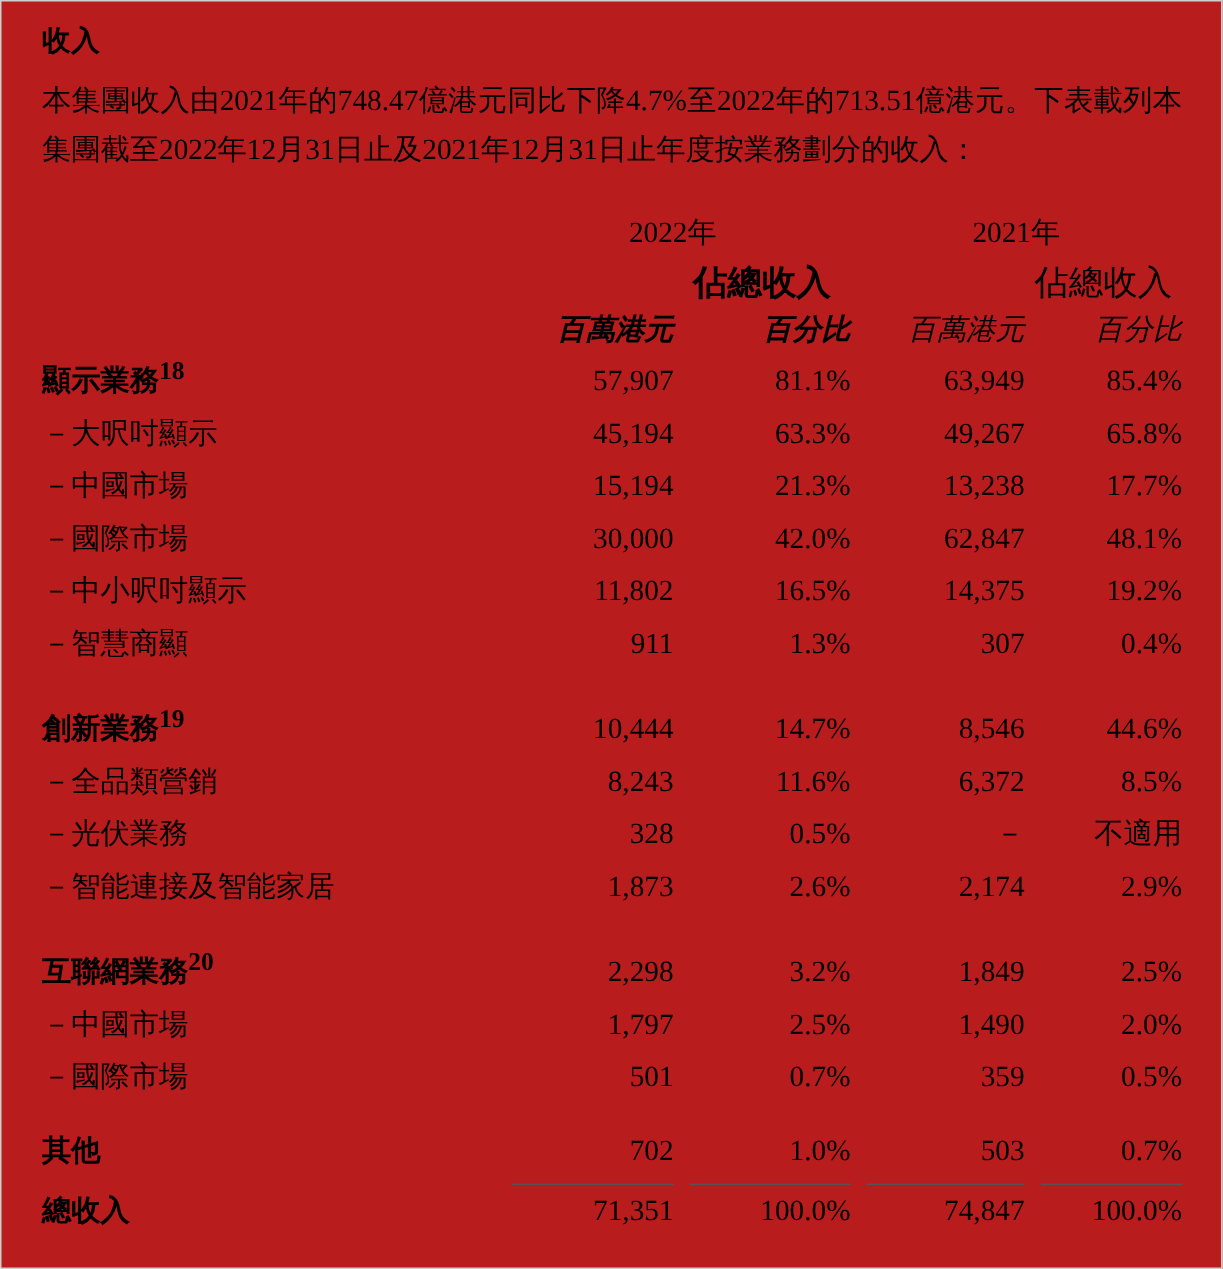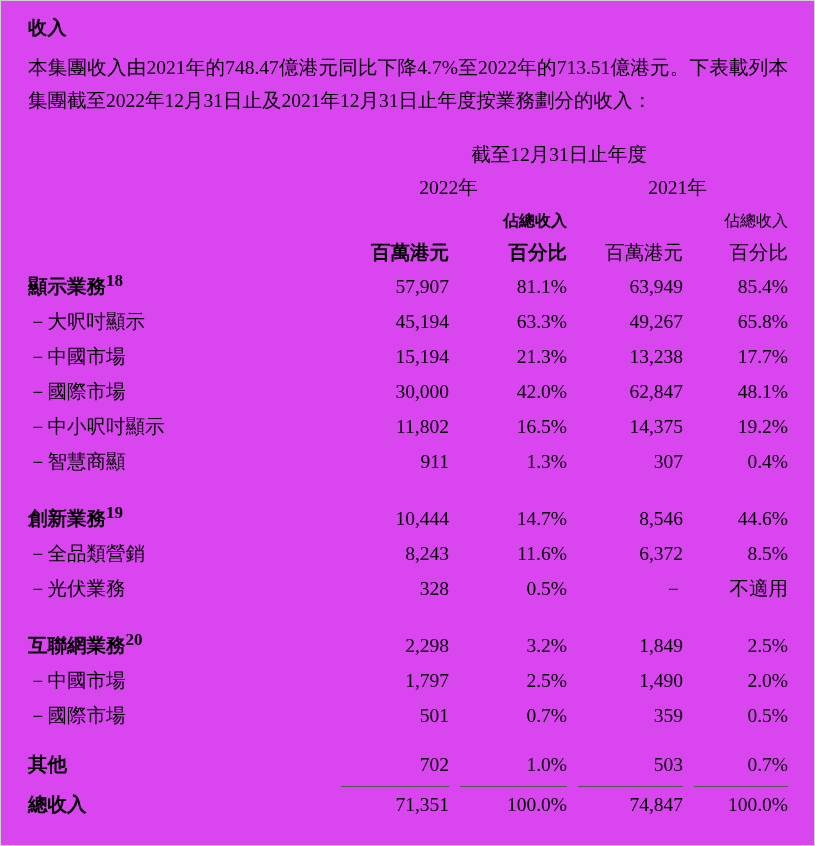--- a/index.html
+++ b/index.html
@@ -13,21 +13,21 @@
     font-family: "Liberation Serif", "DejaVu Serif", serif;
     color: #000000;
     overflow: hidden;
     position: relative;
   }
   .page {
     box-sizing: border-box;
     width: 815px;
     height: 846px;
     border: 1px solid #cfcfcf;
-    background: #d946ef;
+    background: #b91c1c;
     position: relative;
     padding: 0;
   }
   .content {
     position: absolute;
     left: 27px;
     top: 0;
     width: 760px;
   }
 
@@ -89,34 +89,35 @@
     font-size: 19.5px;
     font-weight: bold;
     line-height: 34px;
   }
   .hdr-year-2021 {
     text-align: center;
     font-size: 19.5px;
     line-height: 34px;
   }
   .hdr-sub {
-    text-align: right;
-    font-size: 16px;
+    text-align: center;
+    font-size: 23px;
     line-height: 31px;
     padding-right: 1px;
     white-space: nowrap;
   }
   .hdr-sub.b { font-weight: bold; }
   .hdr-unit {
     text-align: right;
     font-size: 19.5px;
     line-height: 33px;
     padding-right: 1px;
     padding-bottom: 4px;
     white-space: nowrap;
+    font-style: italic;
   }
   .hdr-unit.b { font-weight: bold; }
 
   .row-label {
     font-size: 19.5px;
     line-height: 35px;
     white-space: nowrap;
   }
   .row-label.b { font-weight: bold; }
   .ind1 { padding-left: 21px; }
@@ -156,24 +157,20 @@
       <colgroup>
         <col class="c-label">
           <col class="c-v2022">
           <col class="c-p2022">
           <col class="c-v2021">
           <col class="c-p2021">
       </colgroup>
       <thead>
         <tr>
           <td></td>
-          <td class="hdr-span" colspan="4">截至12月31日止年度</td>
-        </tr>
-        <tr>
-          <td></td>
           <td class="hdr-year-2022" colspan="2">2022年</td>
           <td class="hdr-year-2021" colspan="2">2021年</td>
         </tr>
         <tr>
           <td></td>
           <td></td>
           <td class="hdr-sub b">佔總收入</td>
           <td></td>
           <td class="hdr-sub">佔總收入</td>
         </tr>
@@ -248,20 +245,27 @@
             <td class="cell-num b">11.6%</td>
             <td class="cell-num">6,372</td>
             <td class="cell-num">8.5%</td>
           </tr>
           <tr>
             <td class="row-label ind1">－光伏業務</td>
             <td class="cell-num b">328</td>
             <td class="cell-num b">0.5%</td>
             <td class="cell-num">－</td>
             <td class="cell-num">不適用</td>
+          </tr>
+          <tr>
+            <td class="row-label ind1">－智能連接及智能家居</td>
+            <td class="cell-num b">1,873</td>
+            <td class="cell-num b">2.6%</td>
+            <td class="cell-num">2,174</td>
+            <td class="cell-num">2.9%</td>
           </tr>
           <tr class="spacer">
             <td>&nbsp;</td>
             <td>&nbsp;</td>
             <td>&nbsp;</td>
             <td>&nbsp;</td>
             <td>&nbsp;</td>
           </tr>
           <tr>
             <td class="row-label b">互聯網業務<sup class="fnote">20</sup></td>

